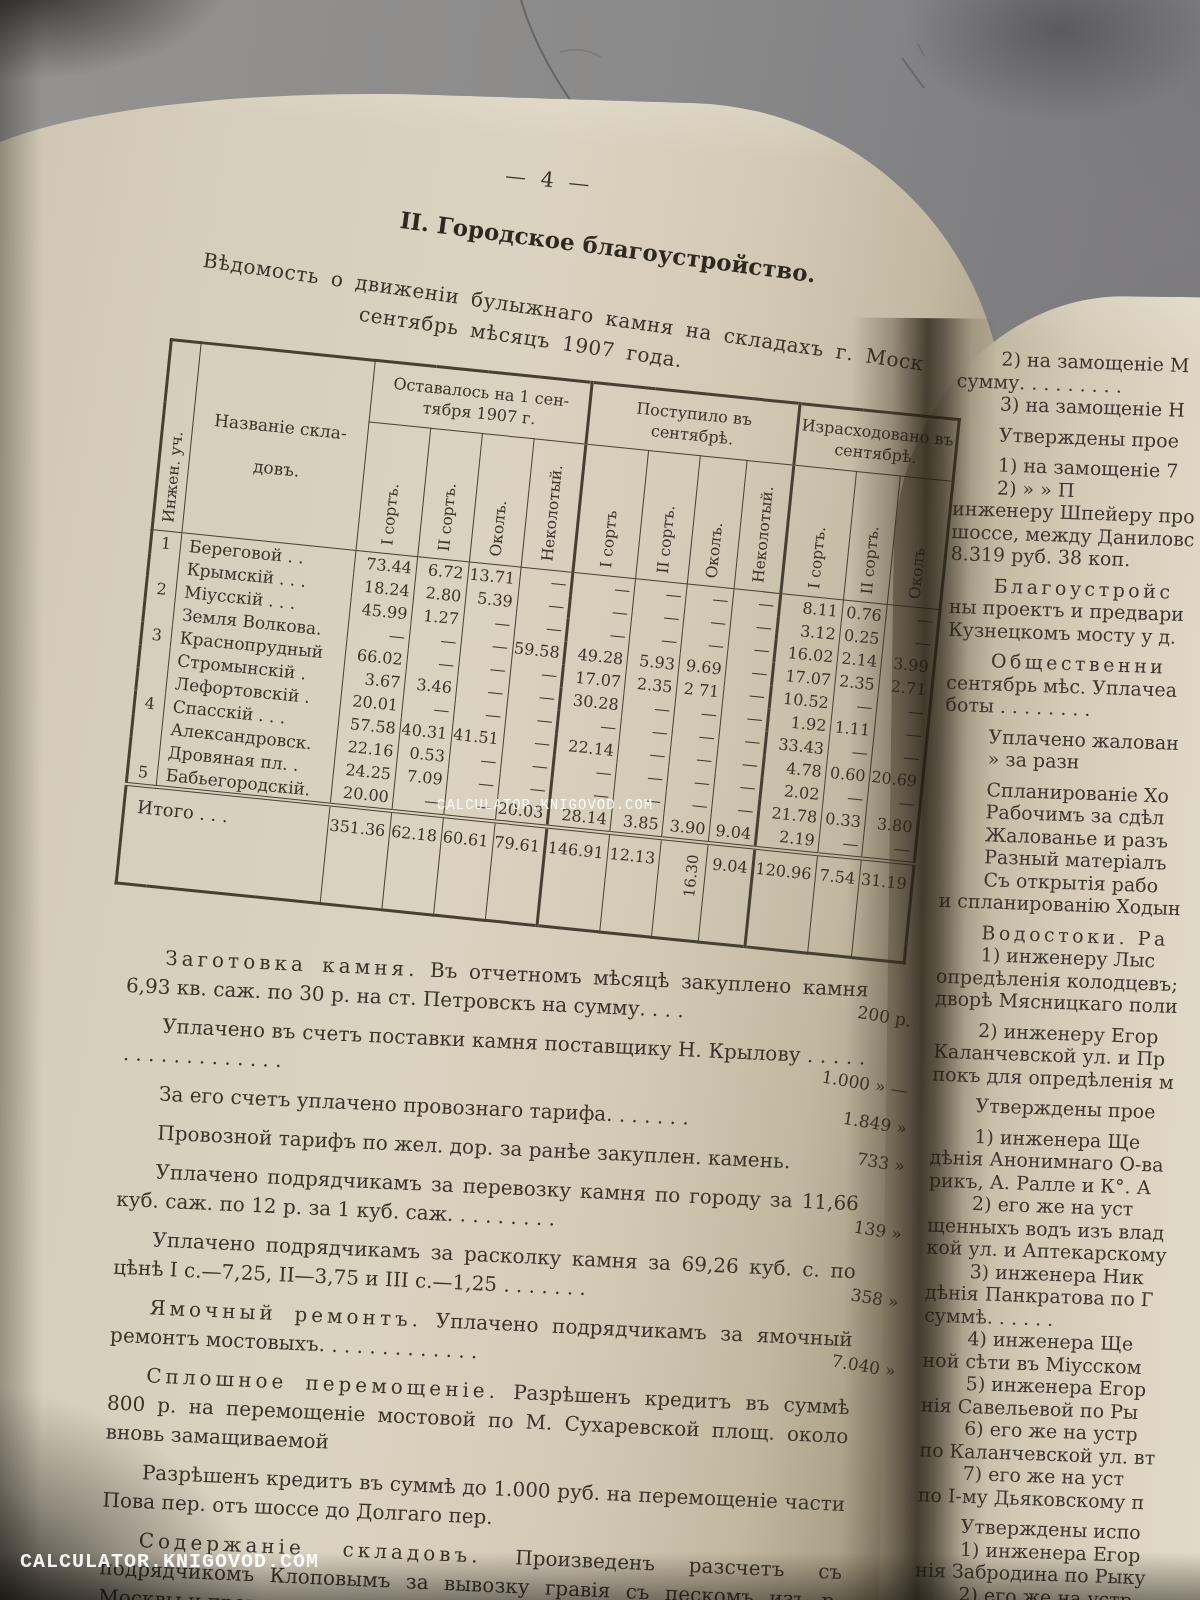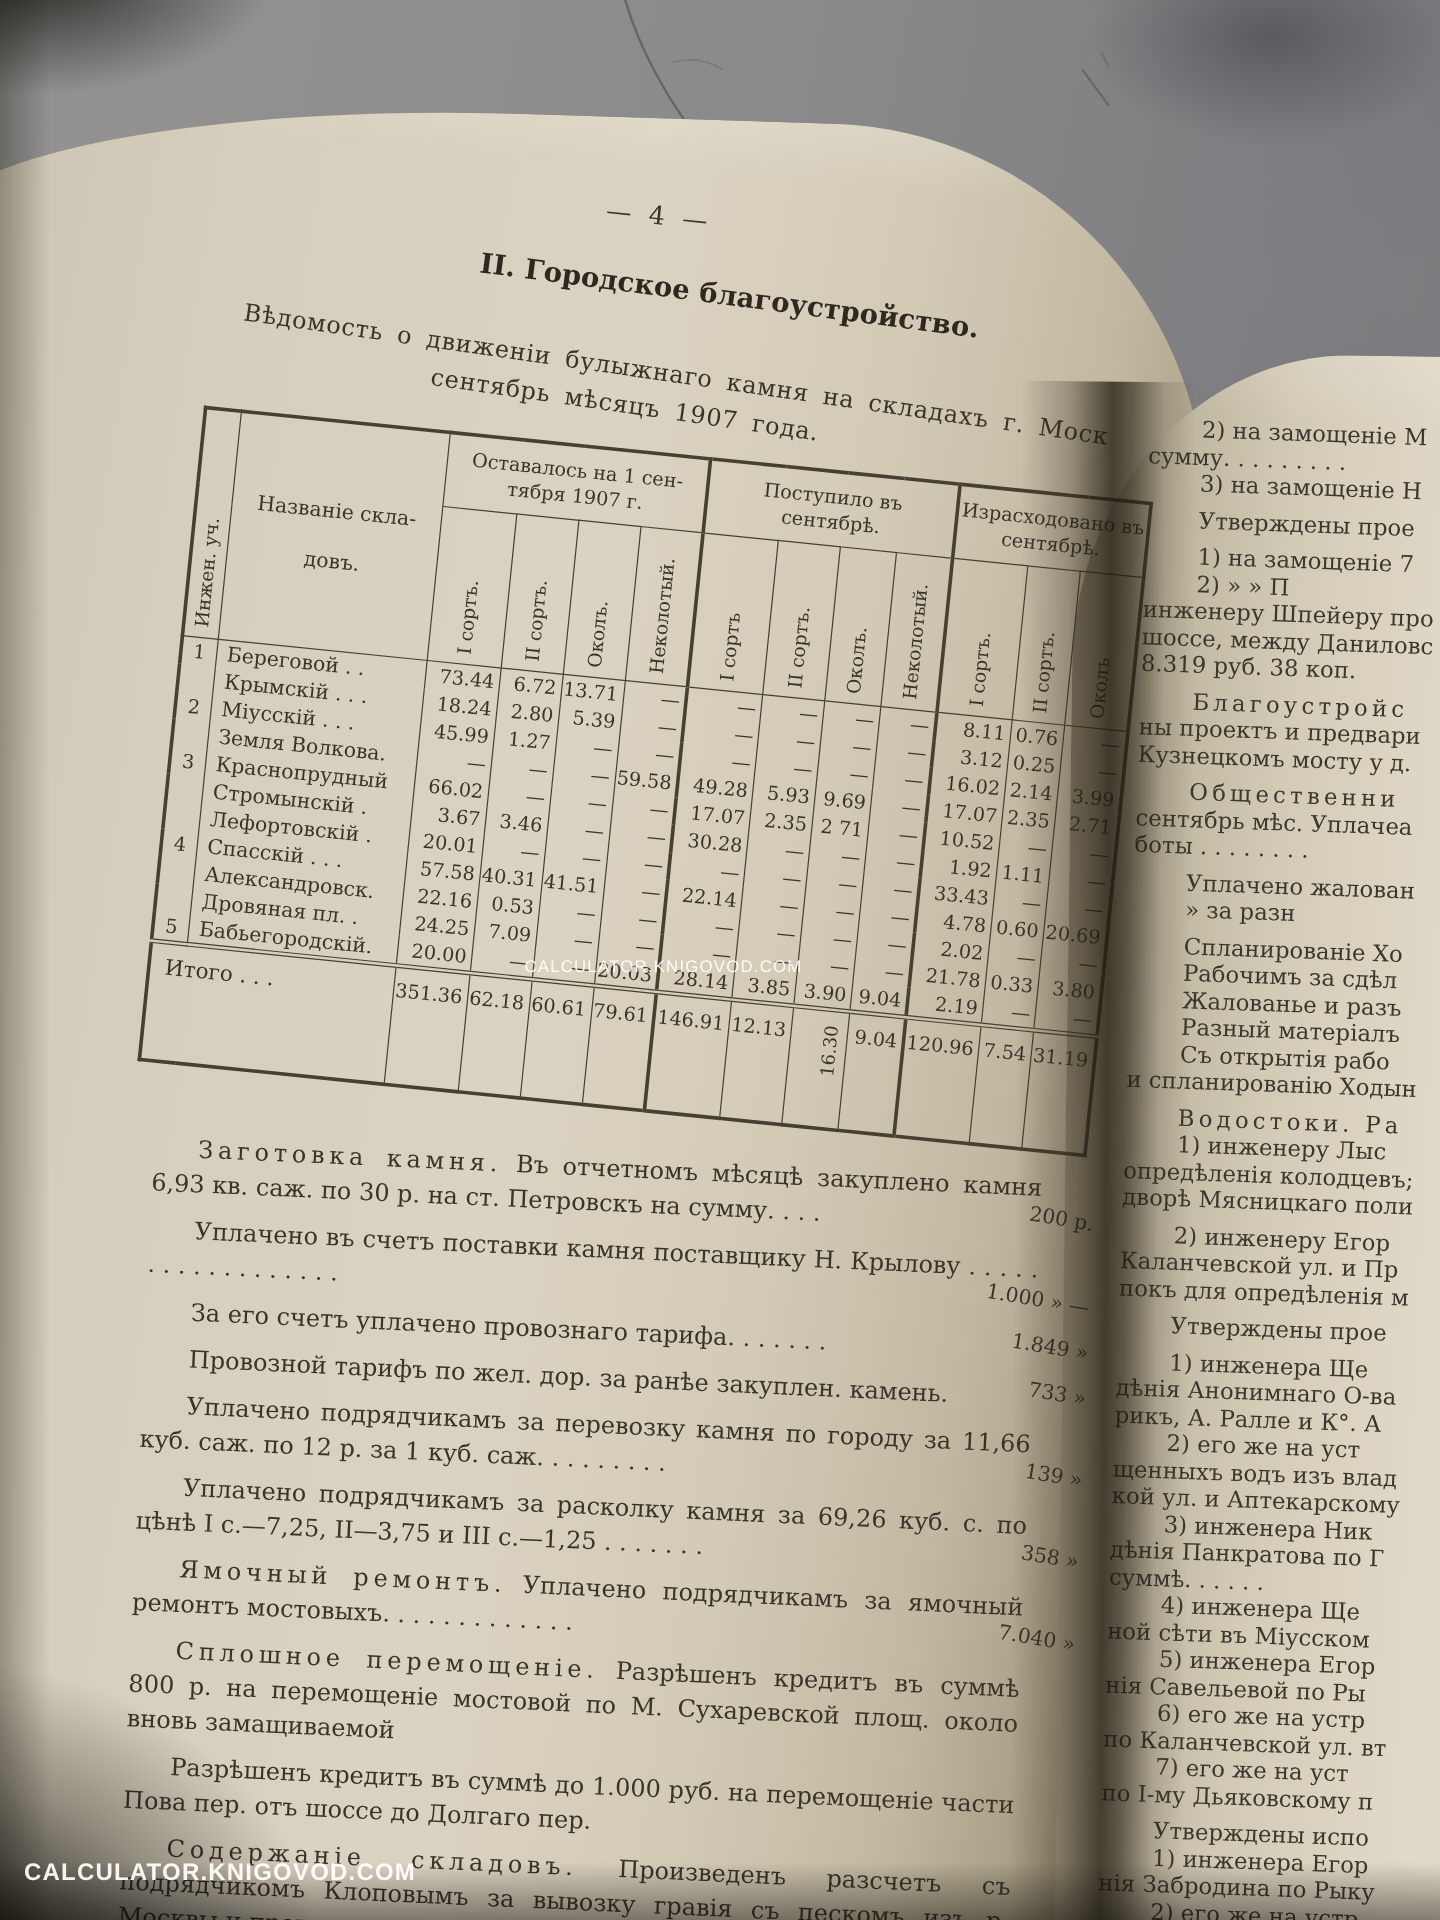--- a/index.html
+++ b/index.html
@@ -76,21 +76,21 @@
   
   .gutter{position:absolute;left:846px;top:318px;width:146px;height:1290px;z-index:4;transform:rotate(.5deg);
     background:linear-gradient(90deg, rgba(45,36,22,0) 0%, rgba(45,36,22,.30) 28%, rgba(28,22,12,.74) 52%,
                rgba(28,22,12,.58) 63%, rgba(45,36,22,.16) 82%, rgba(45,36,22,0) 100%);}
   .vignette{position:absolute;left:0;top:0;width:1200px;height:1600px;z-index:5;pointer-events:none;
     background:
       radial-gradient(520px 430px at -50px 1650px, rgba(8,6,3,.9), rgba(8,6,3,0) 62%),
       radial-gradient(300px 150px at 20px -25px, rgba(18,16,12,.85), rgba(18,16,12,0) 70%),
       linear-gradient(90deg, rgba(20,16,10,.32) 0%, rgba(20,16,10,0) 3.5%),
       linear-gradient(180deg, rgba(0,0,0,0) 97%, rgba(12,10,6,.45) 100%);}
-  .wm{position:absolute;z-index:6;font-family:Liberation Sans, sans-serif;color:rgba(255,255,255,.93);}
+  .wm{position:absolute;z-index:6;font-family:Liberation Mono, monospace;color:rgba(255,255,255,.93);}
   .wm-center{left:437px;top:797px;font-size:14px;letter-spacing:1px;}
   .wm-bottom{left:20px;top:1550px;font-size:20px;font-weight:bold;letter-spacing:1px;}
 </style>
 </head>
 <body>
 
 <div class="photo">
 
   <svg class="cracks" width="1200" height="360">
     <path d="M521 0 C532 38 556 86 592 128 C612 151 642 160 672 152" stroke="#5d5c5e" stroke-width="2" fill="none" opacity="0.8"></path>

